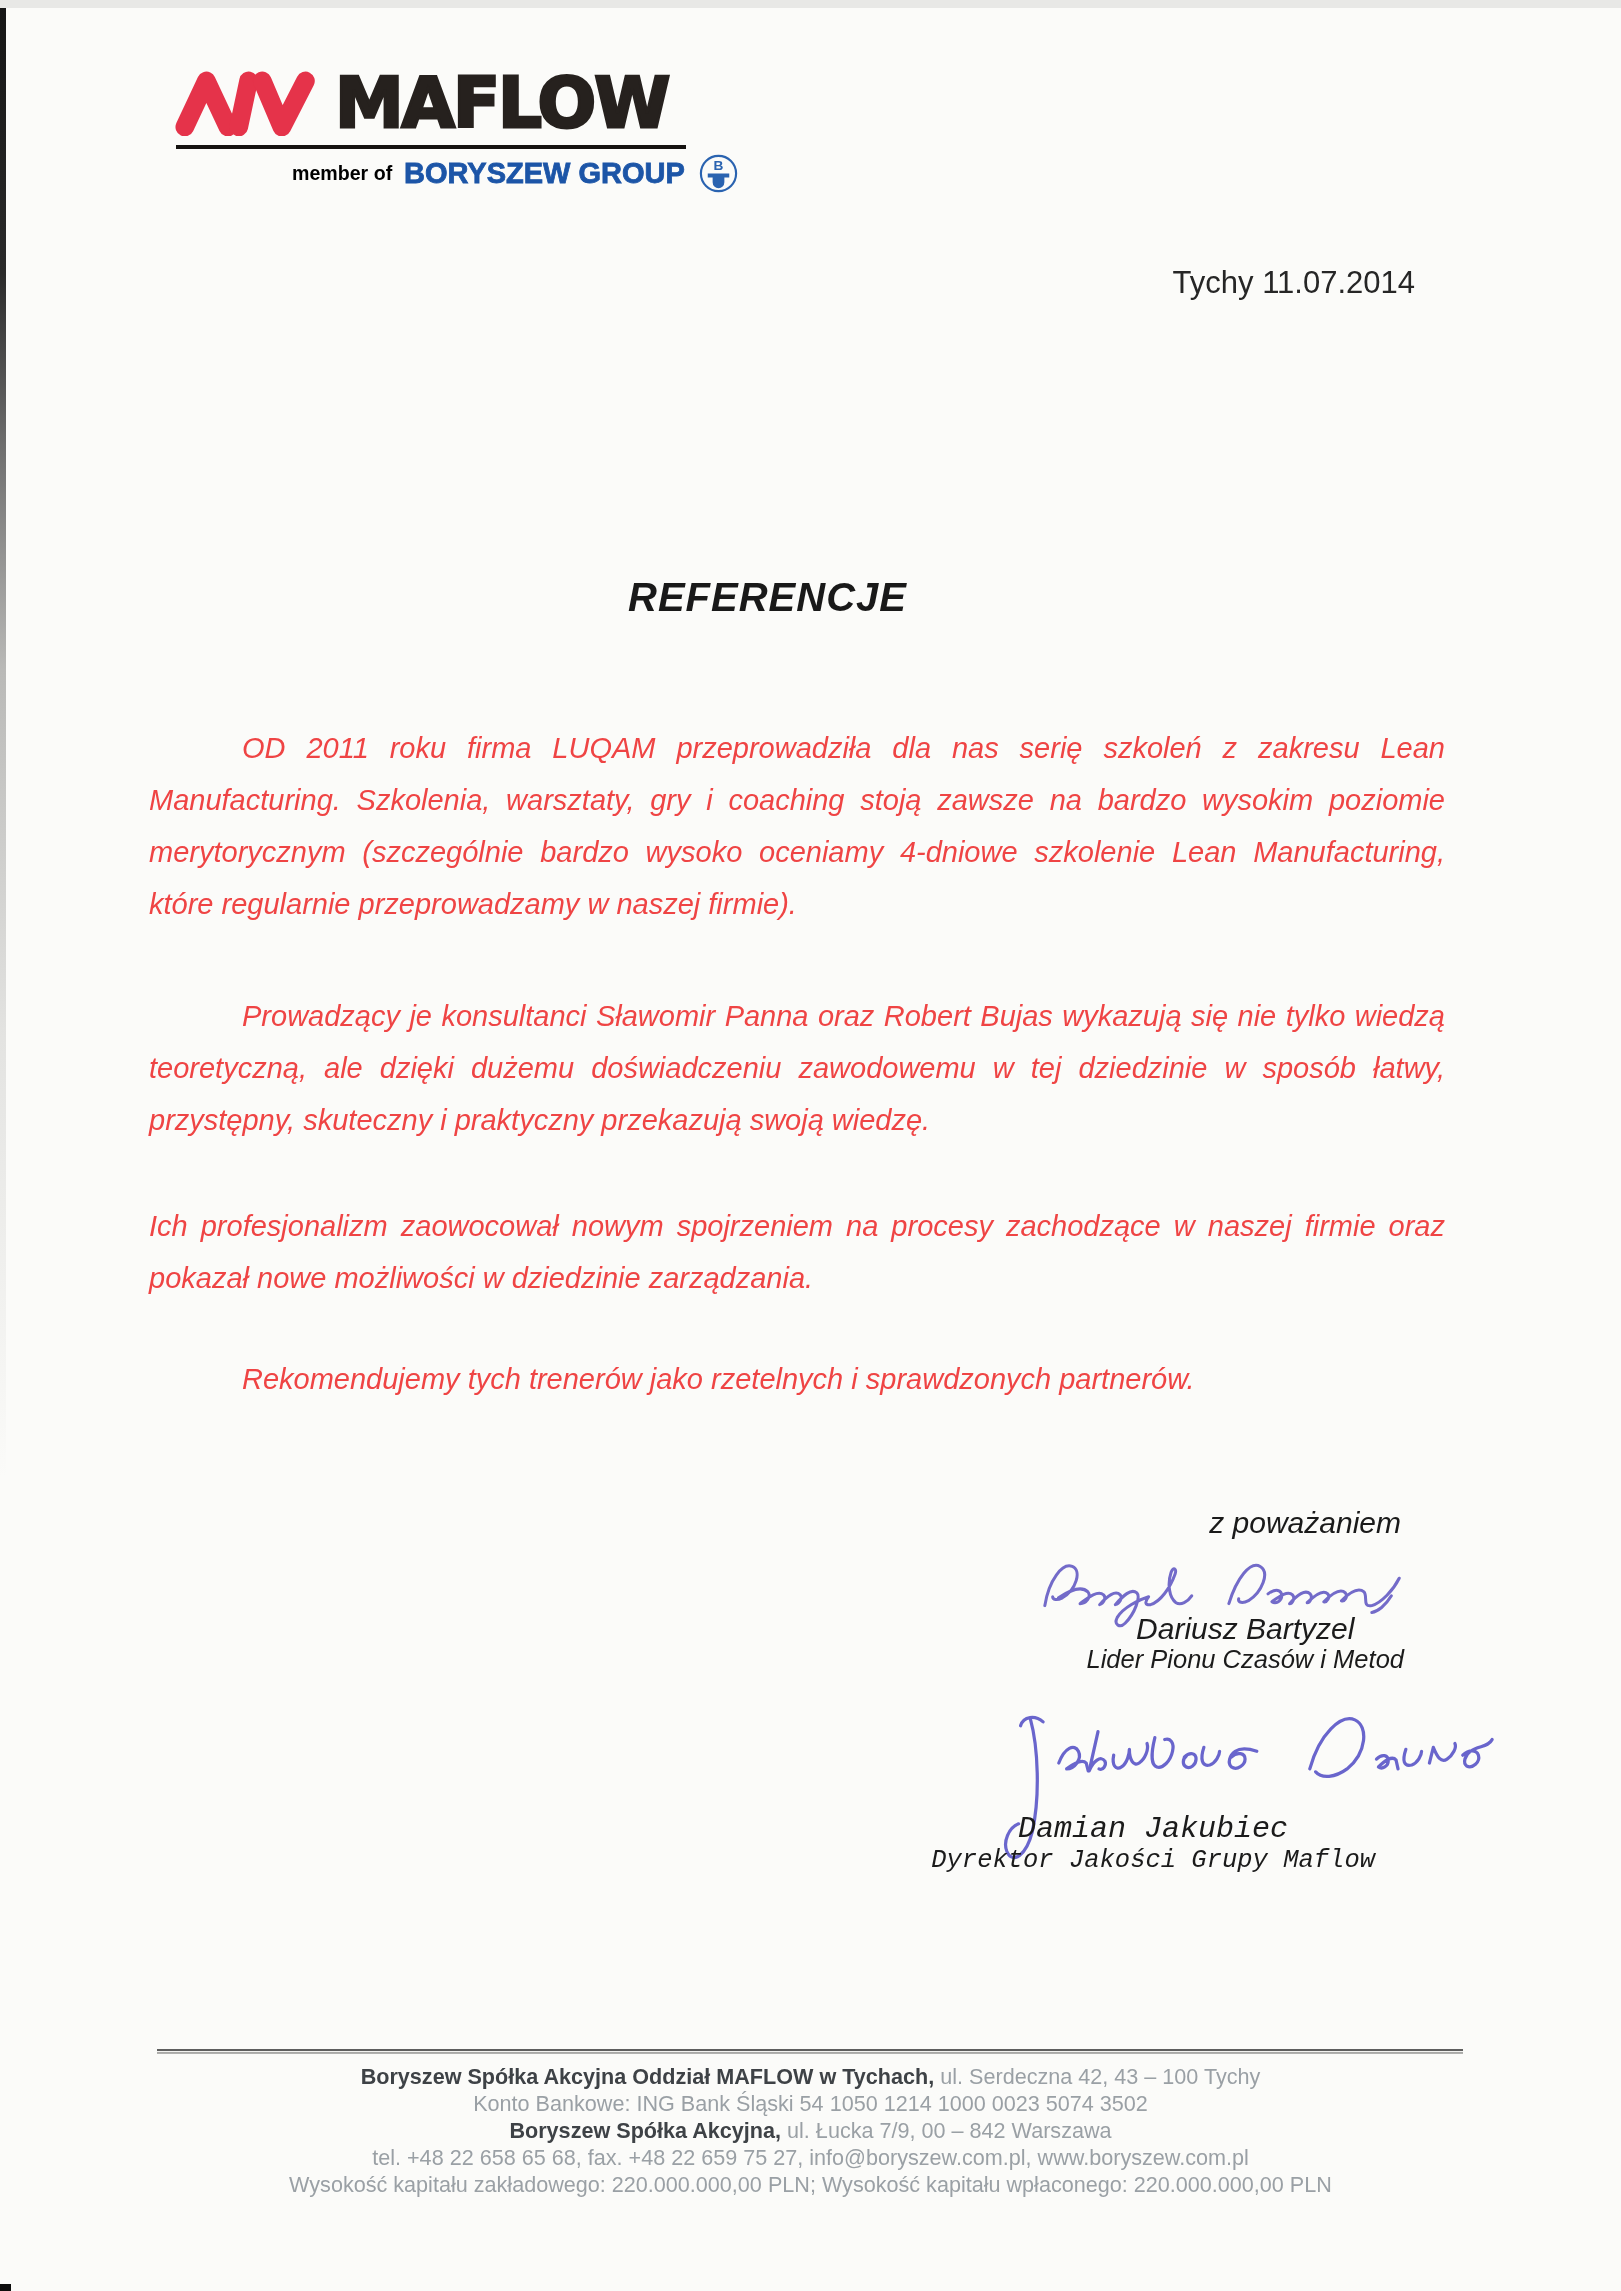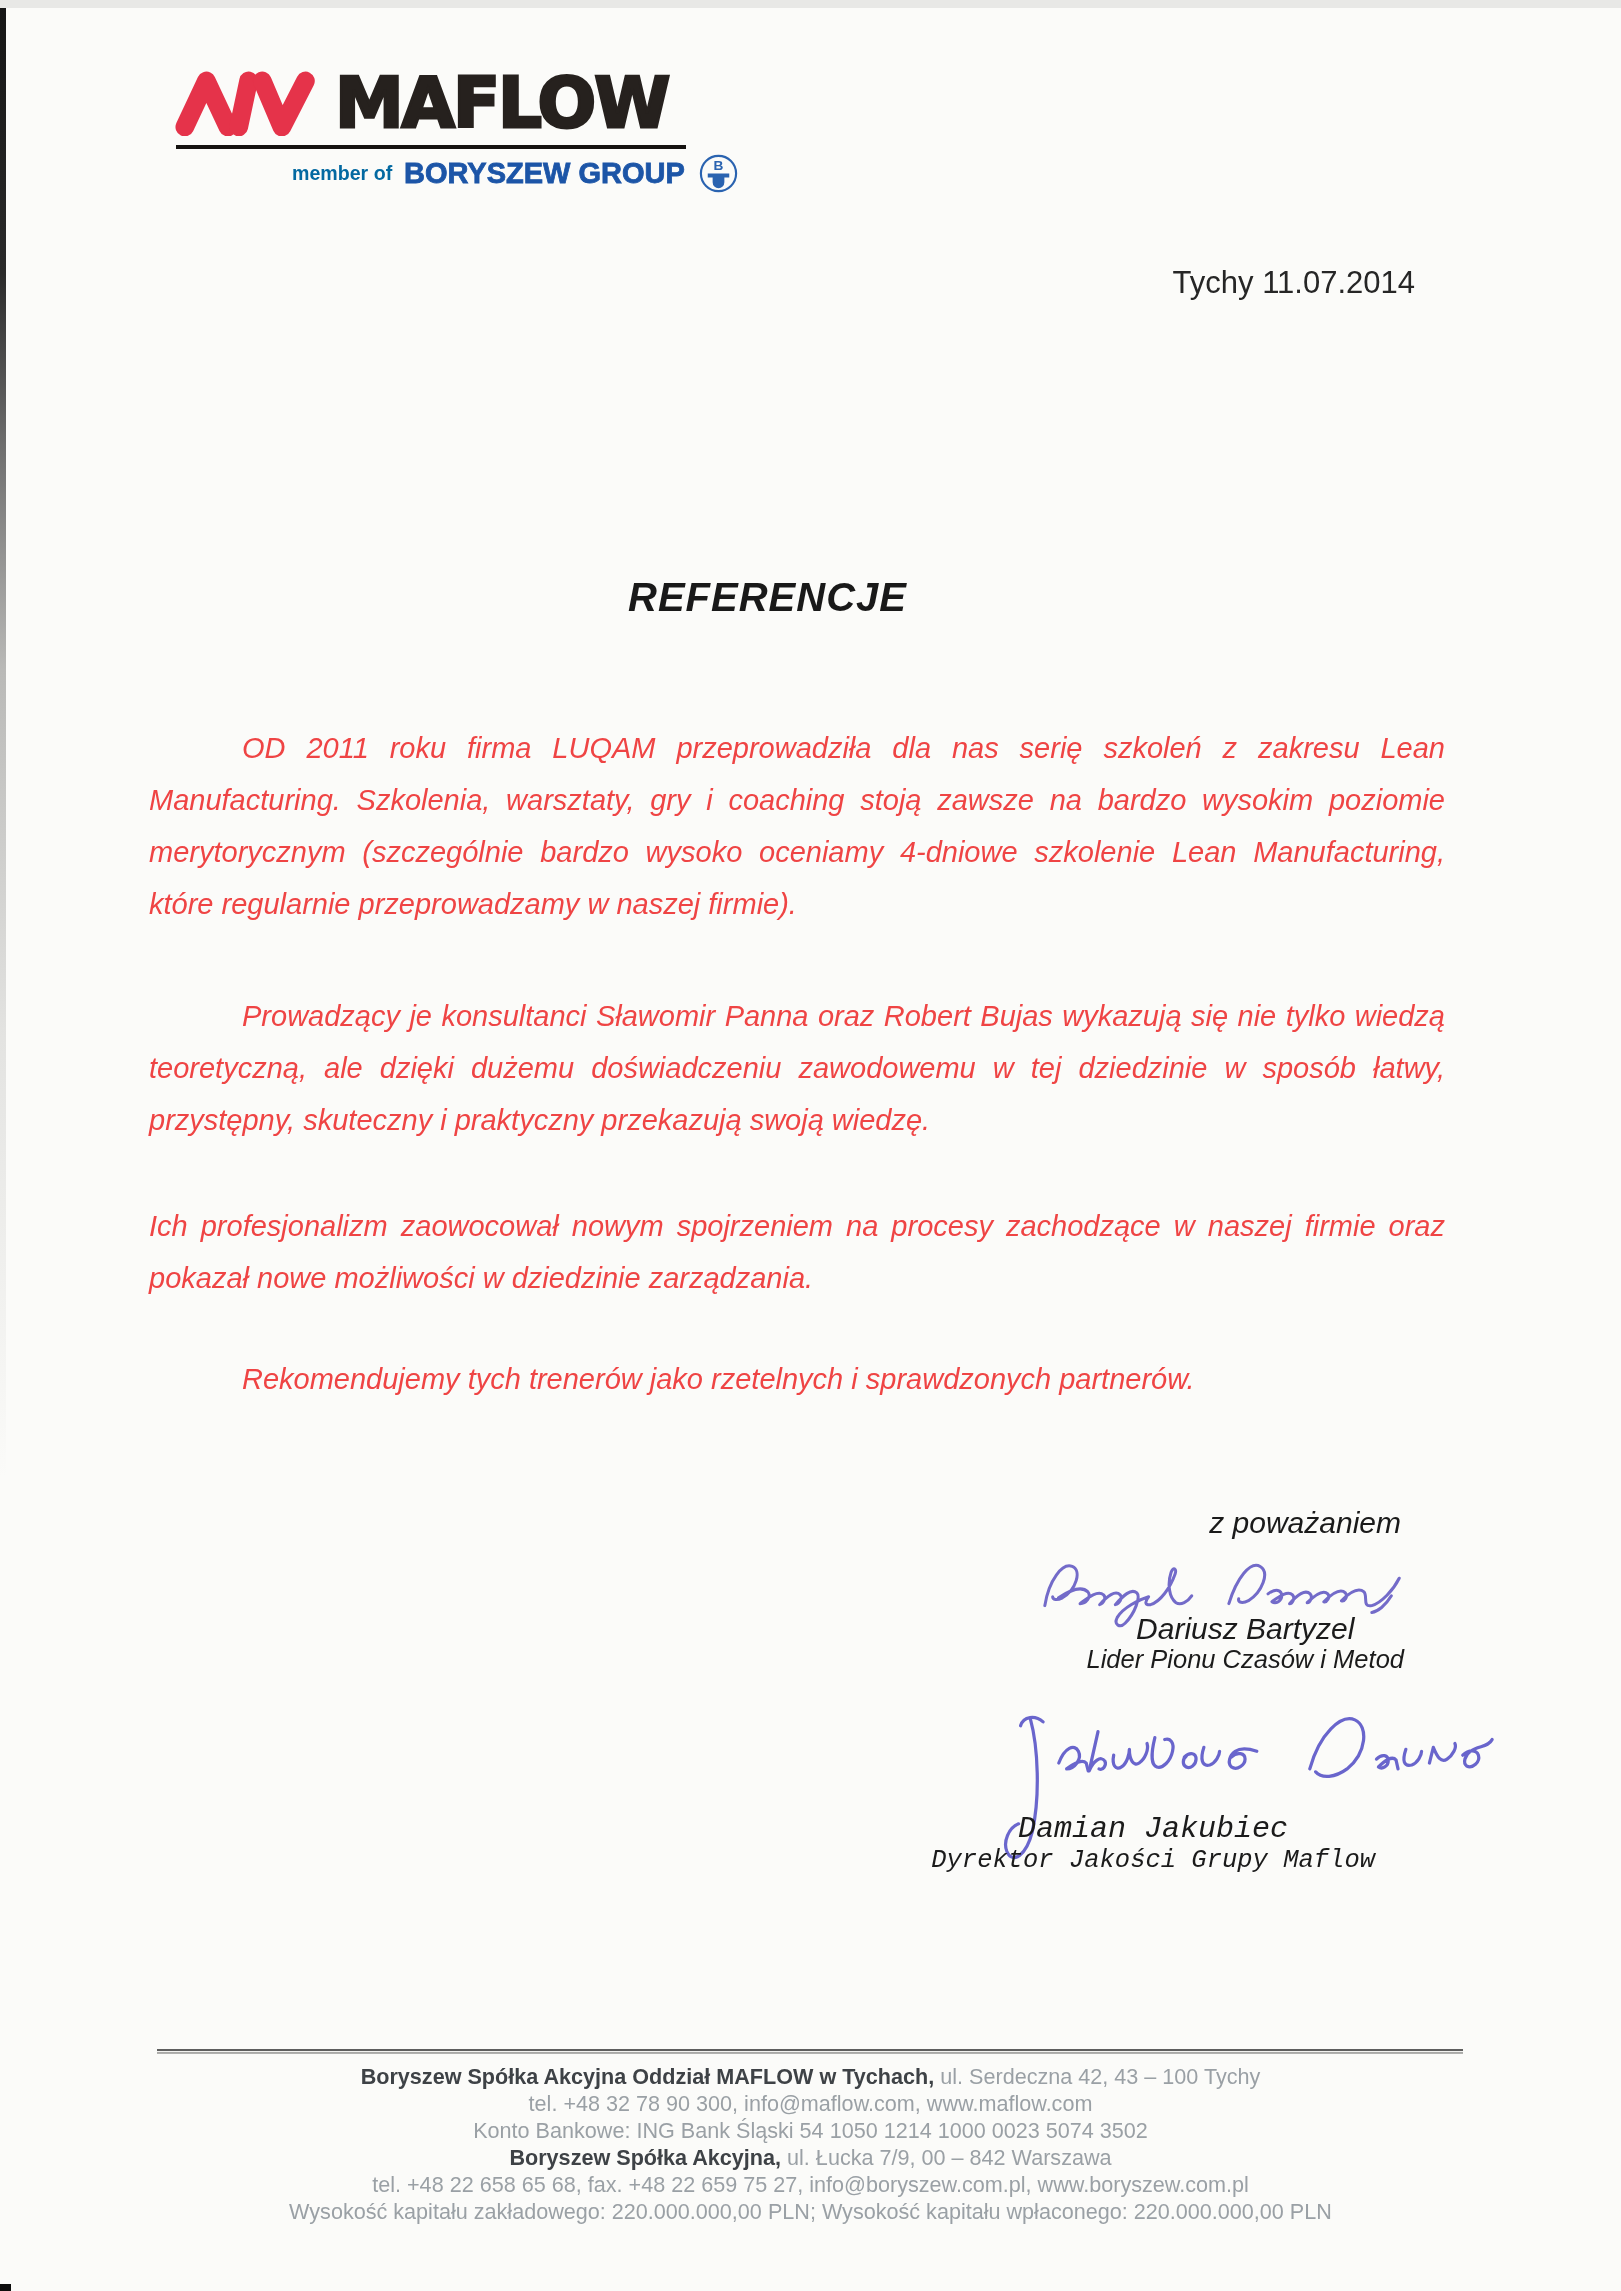--- a/index.html
+++ b/index.html
@@ -17,21 +17,21 @@
   .logo{position:absolute;left:174px;top:63px;}
   .logo-row{display:flex;align-items:flex-end;}
   .logo-mark{display:block;}
   .logo-word{
     font-family:"DejaVu Sans","Liberation Sans",sans-serif;font-weight:bold;
     font-size:69px;line-height:65px;letter-spacing:-2px;color:#26211e;
     -webkit-text-stroke:2.9px #26211e;margin-left:5.9px;
   }
   .logo-rule{position:absolute;left:176px;top:137px;width:510px;height:3.9px;background:#151210;}
   .member-row{position:absolute;left:292px;top:143px;display:flex;align-items:center;gap:11.8px;}
-  .member-of{font-weight:bold;font-size:19.6px;color:#0369a1;letter-spacing:0px;}
+  .member-of{font-weight:bold;font-size:19.6px;color:#000000;letter-spacing:0px;}
   .group-name{font-weight:bold;font-size:29px;letter-spacing:0px;color:#1c55a7;-webkit-text-stroke:0.8px #1c55a7;}
 
   .date-line{position:absolute;right:206px;top:257px;font-size:31px;color:#262626;}
 
   .doc-title{
     position:absolute;left:-43px;top:567px;width:100%;text-align:center;
     font-size:40px;font-weight:bold;font-style:italic;letter-spacing:1px;color:#191919;
   }
 
   .body-par{
@@ -137,21 +137,20 @@
     </g>
   </svg>
   <div class="sig-block block2">
     <div class="sig-name">Damian Jakubiec</div>
     <div class="sig-role">Dyrektor Jakości Grupy Maflow</div>
   </div>
 
   <div class="footer-rule"></div>
   <div class="footer">
     <div><b>Boryszew Spółka Akcyjna Oddział MAFLOW w Tychach,</b><span> ul. Serdeczna 42, 43 – 100 Tychy</span></div>
-    <div><b></b><span>tel. +48 32 78 90 300, info@maflow.com, www.maflow.com</span></div>
     <div><b></b><span>Konto Bankowe: ING Bank Śląski 54 1050 1214 1000 0023 5074 3502</span></div>
     <div><b>Boryszew Spółka Akcyjna,</b><span> ul. Łucka 7/9, 00 – 842 Warszawa</span></div>
     <div><b></b><span>tel. +48 22 658 65 68, fax. +48 22 659 75 27, info@boryszew.com.pl, www.boryszew.com.pl</span></div>
     <div><b></b><span>Wysokość kapitału zakładowego: 220.000.000,00 PLN; Wysokość kapitału wpłaconego: 220.000.000,00 PLN</span></div>
   </div>
 
 </div>
 
 
 </body></html>

